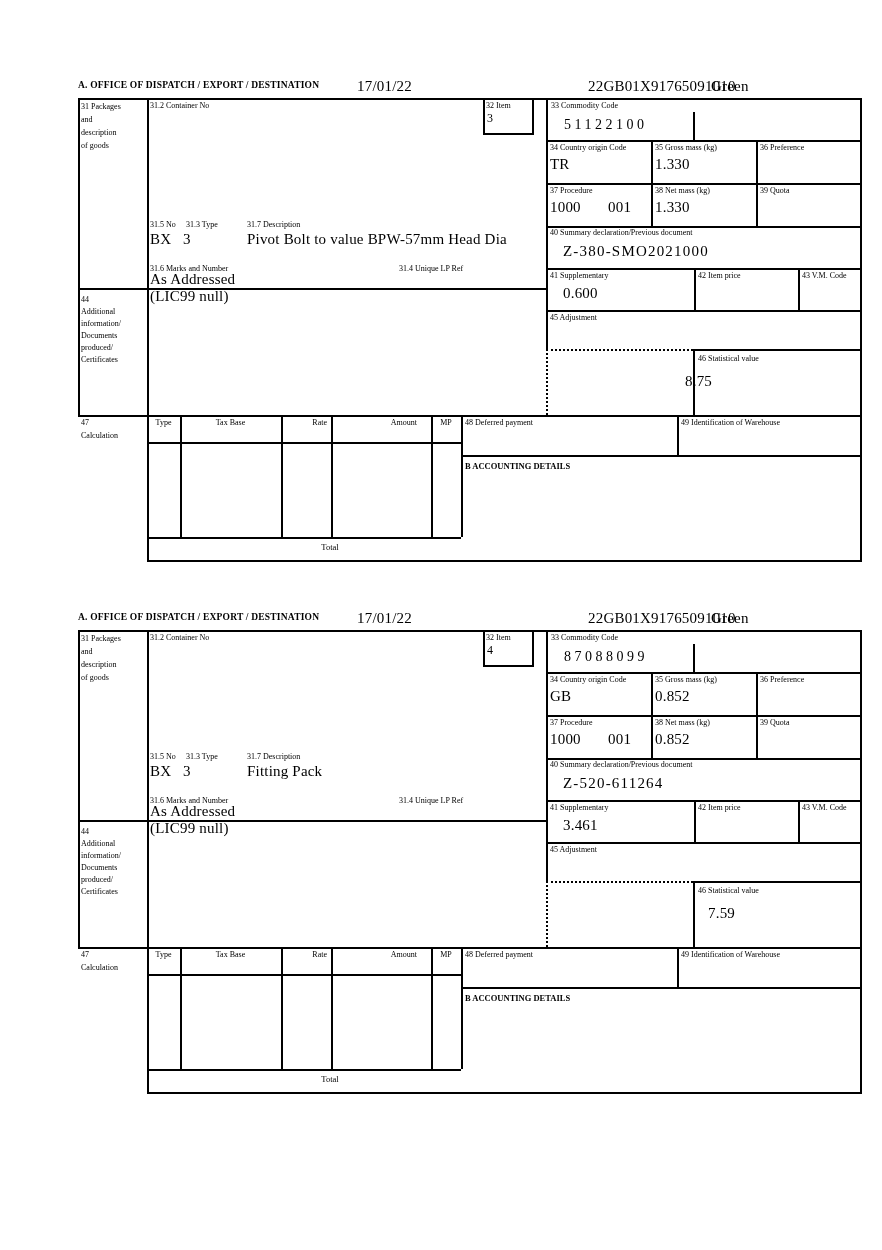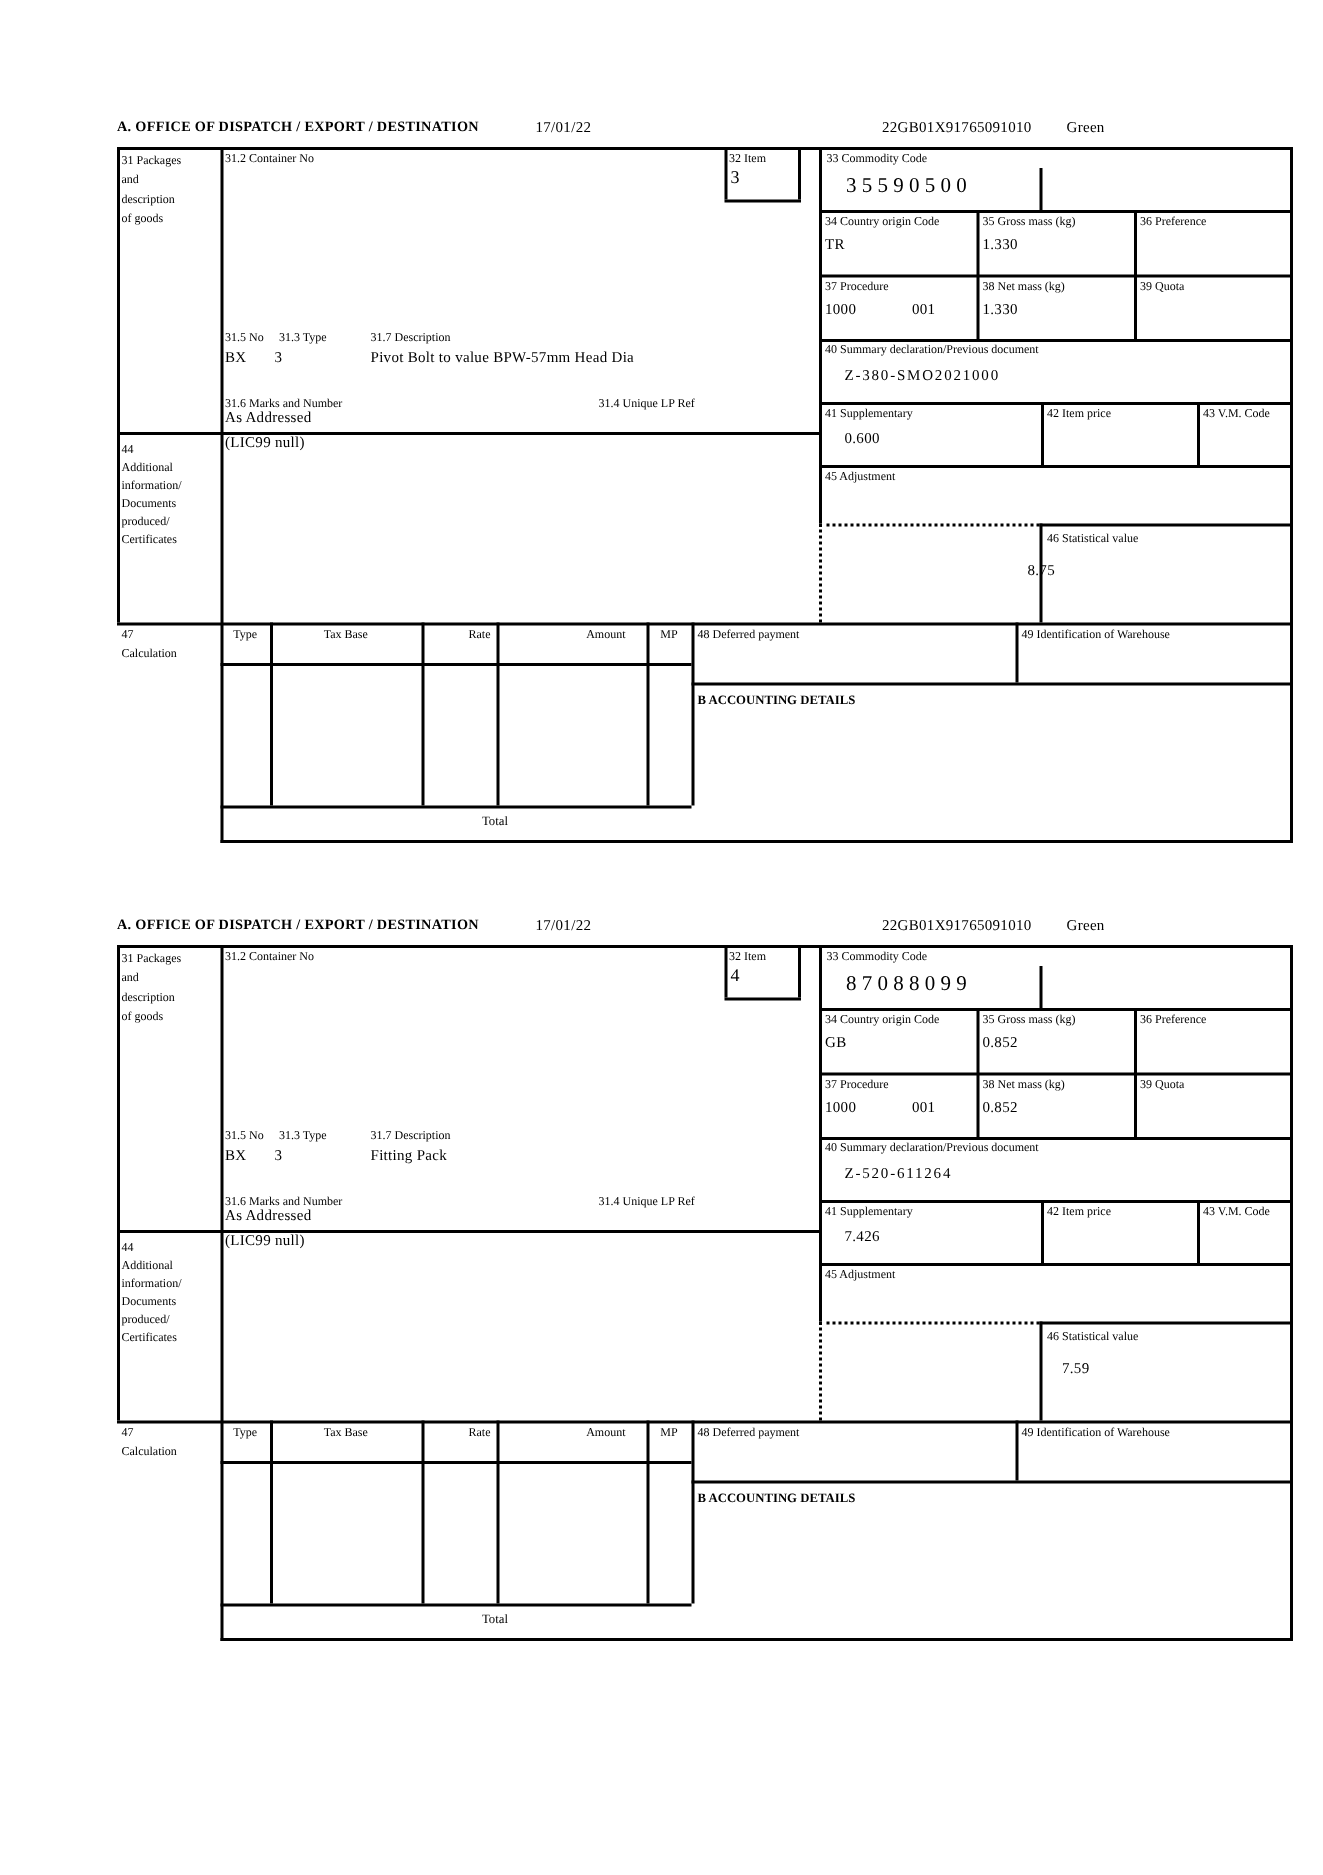--- a/index.html
+++ b/index.html
@@ -4,21 +4,21 @@
 <style>
   html,body{margin:0;padding:0;background:#ffffff;}
   body{width:882px;height:1250px;position:relative;font-family:"Liberation Serif",serif;color:#000;}
   .sec{position:absolute;left:0;width:759px;height:505px;}
   .hl,.vl{position:absolute;background:#000;}
   .hl{height:2px;}
   .vl{width:2px;}
   .dh{position:absolute;height:0;border-top:2px dotted #000;background:none;}
   .dv{position:absolute;width:0;border-left:2px dotted #000;background:none;}
   .lbl{position:absolute;font-size:8px;line-height:10px;white-space:nowrap;}
-  .val{position:absolute;font-size:10px;line-height:14px;white-space:nowrap;letter-spacing:0.2px;}
+  .val{position:absolute;font-size:15px;line-height:14px;white-space:nowrap;letter-spacing:0.2px;}
   .hdr{position:absolute;font-size:9.5px;font-weight:bold;letter-spacing:0.2px;white-space:nowrap;}
   .cc{letter-spacing:3.5px;font-size:14px;}
   .pd{letter-spacing:1.2px;}
   .ctr{text-align:center;}
   .rgt{text-align:right;}
   .b{font-weight:bold;}
   i{display:block;}
 </style>
 </head>
 <body>
@@ -67,21 +67,21 @@
 
   <div class="lbl" style="left:81px;top:24px">31 Packages</div>
   <div class="lbl" style="left:81px;top:37px">and</div>
   <div class="lbl" style="left:81px;top:50px">description</div>
   <div class="lbl" style="left:81px;top:63px">of goods</div>
 
   <div class="lbl" style="left:150px;top:23px">31.2 Container No</div>
   <div class="lbl" style="left:486px;top:23px">32 Item</div>
   <div class="val" style="left:487px;top:33px;font-size:12px">3</div>
   <div class="lbl" style="left:551px;top:23px">33 Commodity Code</div>
-  <div class="val cc" style="left:564px;top:40px">35590500</div>
+  <div class="val cc" style="left:564px;top:40px">51122100</div>
 
   <div class="lbl" style="left:550px;top:65px">34 Country origin Code</div>
   <div class="val" style="left:550px;top:79px">TR</div>
   <div class="lbl" style="left:655px;top:65px">35 Gross mass (kg)</div>
   <div class="val" style="left:655px;top:79px">1.330</div>
   <div class="lbl" style="left:760px;top:65px">36 Preference</div>
   <div class="lbl" style="left:550px;top:108px">37 Procedure</div>
   <div class="val" style="left:550px;top:122px">1000</div>
   <div class="val" style="left:608px;top:122px">001</div>
   <div class="lbl" style="left:655px;top:108px">38 Net mass (kg)</div>
@@ -191,21 +191,21 @@
   <div class="lbl" style="left:550px;top:108px">37 Procedure</div>
   <div class="val" style="left:550px;top:122px">1000</div>
   <div class="val" style="left:608px;top:122px">001</div>
   <div class="lbl" style="left:655px;top:108px">38 Net mass (kg)</div>
   <div class="val" style="left:655px;top:122px">0.852</div>
   <div class="lbl" style="left:760px;top:108px">39 Quota</div>
 
   <div class="lbl" style="left:550px;top:150px">40 Summary declaration/Previous document</div>
   <div class="val pd" style="left:563px;top:166px">Z-520-611264</div>
   <div class="lbl" style="left:550px;top:193px">41 Supplementary</div>
-  <div class="val" style="left:563px;top:208px">7.426</div>
+  <div class="val" style="left:563px;top:208px">3.461</div>
   <div class="lbl" style="left:698px;top:193px">42 Item price</div>
   <div class="lbl" style="left:802px;top:193px">43 V.M. Code</div>
 
   <div class="lbl" style="left:550px;top:235px">45 Adjustment</div>
   <div class="lbl" style="left:698px;top:276px">46 Statistical value</div>
   <div class="val" style="left:708px;top:296px">7.59</div>
 
   <div class="lbl" style="left:150px;top:142px">31.5 No</div>
   <div class="lbl" style="left:186px;top:142px">31.3 Type</div>
   <div class="lbl" style="left:247px;top:142px">31.7 Description</div>

